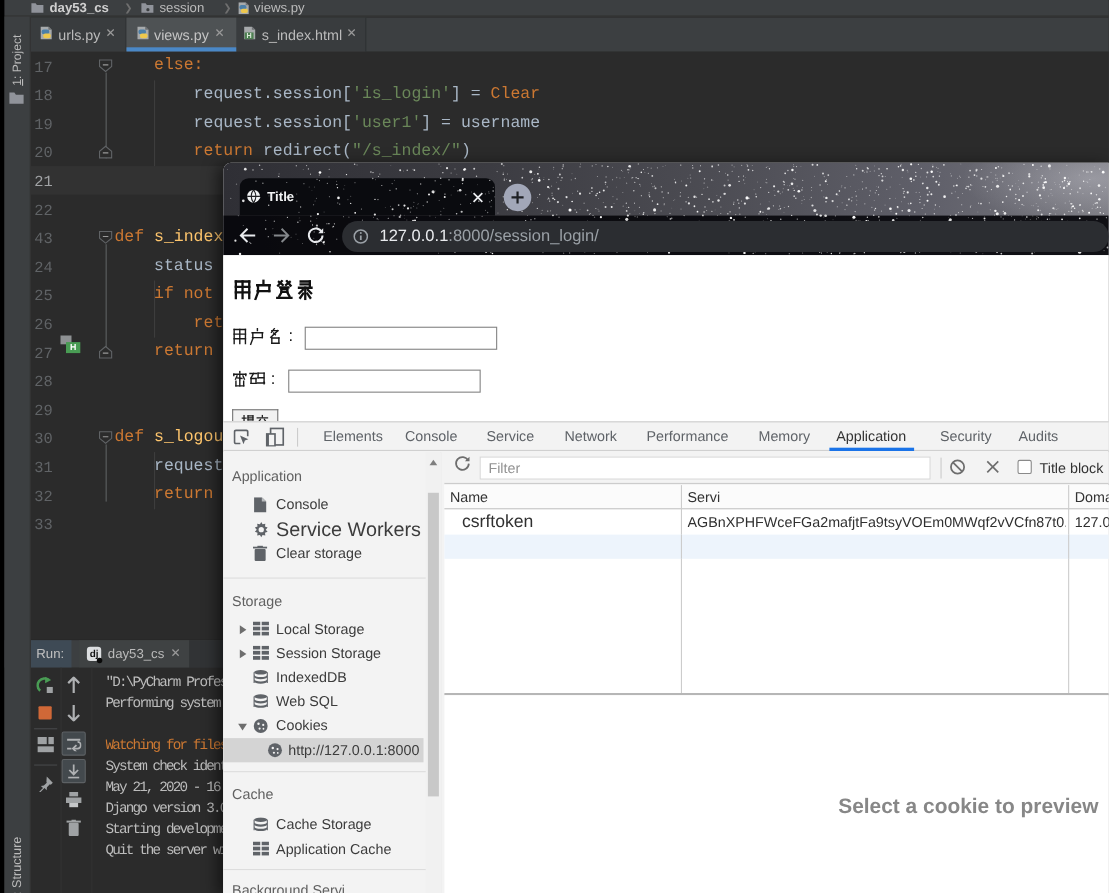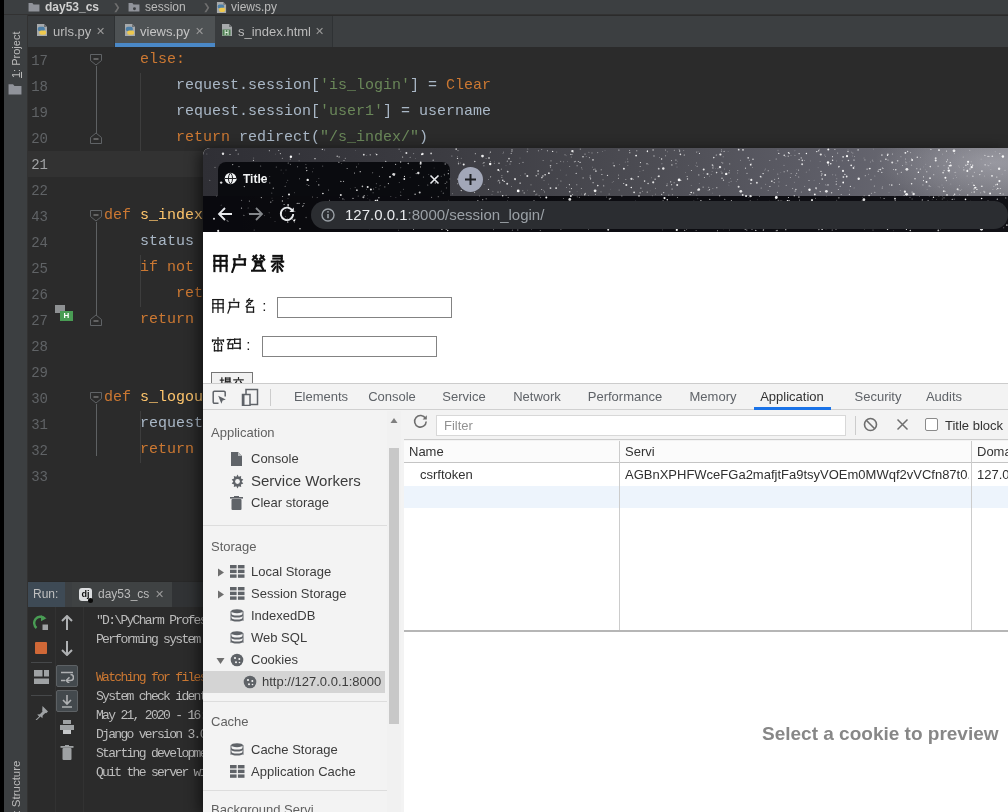--- a/index.html
+++ b/index.html
@@ -1930,21 +1930,21 @@
 <div style="position:absolute;left:211px;top:424px;height:18px;line-height:18px;font-size:13px;color:#616161">Application</div>
 <svg class="abs" style="left:230px;top:452px" width="13" height="14" viewBox="0 0 13 14">
     <path d="M1 0 h7 l4 4 v10 h-11 z" fill="#5f6368"></path>
     <path d="M8 0 l4 4 h-4 z" fill="#b9bcbe"></path>
   </svg>
 <div style="position:absolute;left:251px;top:448px;height:22px;line-height:22px;font-size:13px;color:#3c3c3c">Console</div>
 <svg class="abs" style="left:230px;top:474px" width="15" height="15" viewBox="0 0 15 15">
     <path d="M7.5 0.5 l1.2 2.2 2.5-.6 -.3 2.5 2.4 1 -1.7 1.9 1.7 1.9 -2.4 1 .3 2.5 -2.5 -.6 -1.2 2.2 -1.2 -2.2 -2.5 .6 .3 -2.5 -2.4 -1 1.7 -1.9 -1.7 -1.9 2.4 -1 -.3 -2.5 2.5 .6 z" fill="#5f6368"></path>
     <circle cx="7.5" cy="7.5" r="2.4" fill="#f3f3f3"></circle>
   </svg>
-<div style="position:absolute;left:251px;top:470px;height:22px;line-height:22px;font-size:15px;color:#3c3c3c">Service Workers</div>
+<div style="position:absolute;left:251px;top:470px;height:22px;line-height:22px;font-size:18px;color:#3c3c3c">Service Workers</div>
 <svg class="abs" style="left:230px;top:496px" width="13" height="14" viewBox="0 0 13 14">
     <rect x="1.5" y="3" width="10" height="11" rx="1" fill="#5f6368"></rect>
     <rect x="0" y="1" width="13" height="1.6" fill="#5f6368"></rect>
     <rect x="4" y="0" width="5" height="1.4" fill="#5f6368"></rect>
   </svg>
 <div style="position:absolute;left:251px;top:492px;height:22px;line-height:22px;font-size:13px;color:#3c3c3c">Clear storage</div>
 <div style="position:absolute;left:203px;top:525px;width:184px;height:1px;background:#dddddd"></div>
 <div style="position:absolute;left:211px;top:538px;height:18px;line-height:18px;font-size:13px;color:#616161">Storage</div>
 <svg class="abs" style="left:216px;top:568px" width="9" height="9" viewBox="0 0 9 9">
     <path d="M2 0.5 v8 L8 4.5 z" fill="#6e6e6e"></path>
@@ -2024,20 +2024,20 @@
 <div style="position:absolute;left:251px;top:761px;height:22px;line-height:22px;font-size:13px;color:#3c3c3c">Application Cache</div>
 <div style="position:absolute;left:203px;top:790px;width:184px;height:1px;background:#dddddd"></div>
 <div style="position:absolute;left:211px;top:801px;height:18px;line-height:18px;font-size:13px;color:#616161">Background Servi</div>
 <div style="position:absolute;left:404px;top:441px;width:604px;height:190px;background:#fff"></div>
 <div style="position:absolute;left:404px;top:441px;width:604px;height:22px;background:#fbfbfb;border-bottom:1px solid #c4c4c4"></div>
 <div style="position:absolute;left:409px;top:441px;height:22px;line-height:22px;font-size:13px;color:#333">Name</div>
 <div style="position:absolute;left:625px;top:441px;height:22px;line-height:22px;font-size:13px;color:#333">Servi</div>
 <div style="position:absolute;left:977px;top:441px;height:22px;line-height:22px;font-size:13px;color:#333">Doma</div>
 <div style="position:absolute;left:619px;top:441px;width:1px;height:190px;background:#cccccc"></div>
 <div style="position:absolute;left:971px;top:441px;width:1px;height:190px;background:#cccccc"></div>
-<div style="position:absolute;left:420px;top:464px;height:22px;line-height:22px;font-size:13px;color:#303030">csrftoken</div>
+<div style="position:absolute;left:420px;top:464px;height:22px;line-height:22px;font-size:16px;color:#303030">csrftoken</div>
 <div style="position:absolute;left:625px;top:464px;width:344px;height:22px;line-height:22px;font-size:13px;color:#303030;overflow:hidden;white-space:nowrap">AGBnXPHFWceFGa2mafjtFa9tsyVOEm0MWqf2vVCfn87t0...</div>
 <div style="position:absolute;left:977px;top:464px;height:22px;line-height:22px;font-size:13px;color:#303030">127.0...</div>
 <div style="position:absolute;left:404px;top:486px;width:604px;height:22px;background:#edf4fc"></div>
 <div style="position:absolute;left:619px;top:486px;width:1px;height:22px;background:#cccccc"></div>
 <div style="position:absolute;left:971px;top:486px;width:1px;height:22px;background:#cccccc"></div>
 <div style="position:absolute;left:404px;top:630px;width:604px;height:2px;background:#b6b6b6"></div>
 <div style="position:absolute;left:404px;top:632px;width:604px;height:180px;background:#fff"></div>
 <div style="position:absolute;left:762px;top:723px;width:260px;height:24px;font-size:19px;font-weight:bold;color:#878787">Select a cookie to preview</div>
 </body></html>

